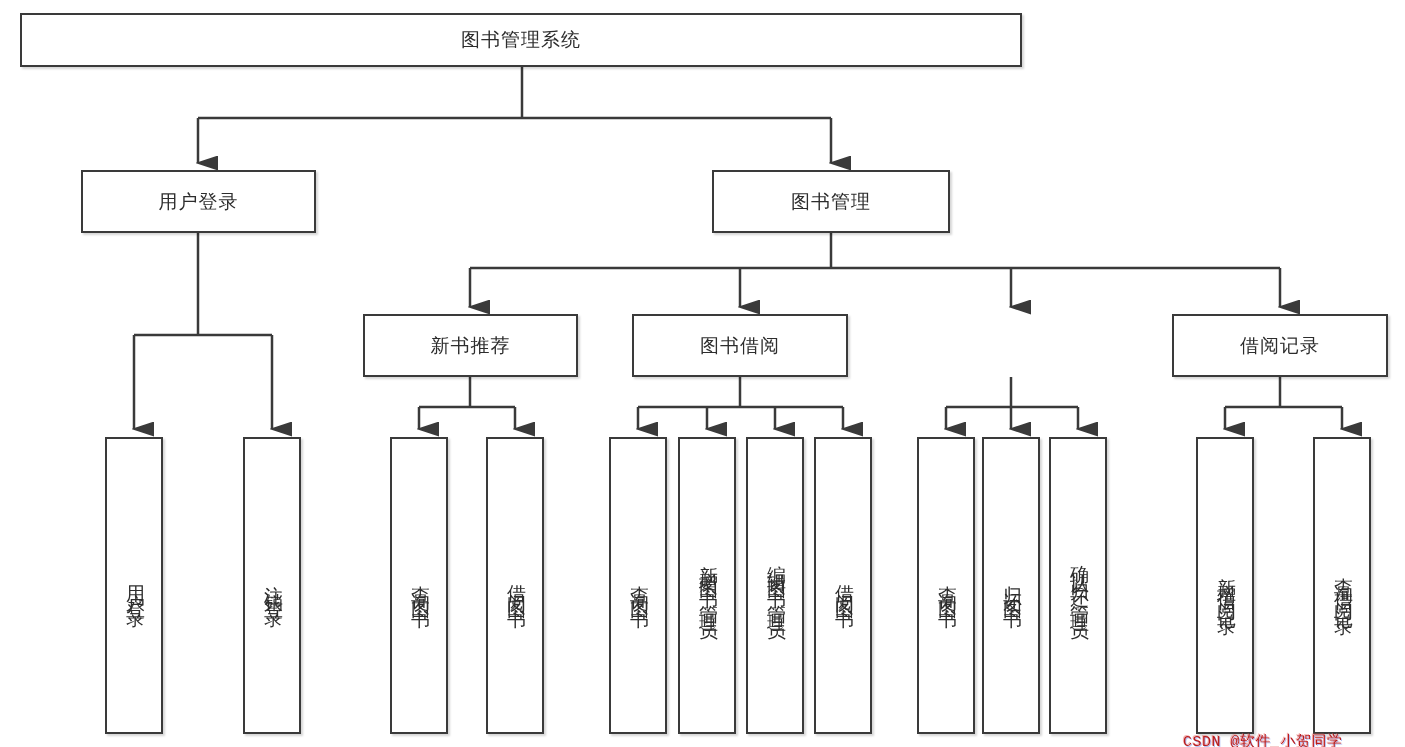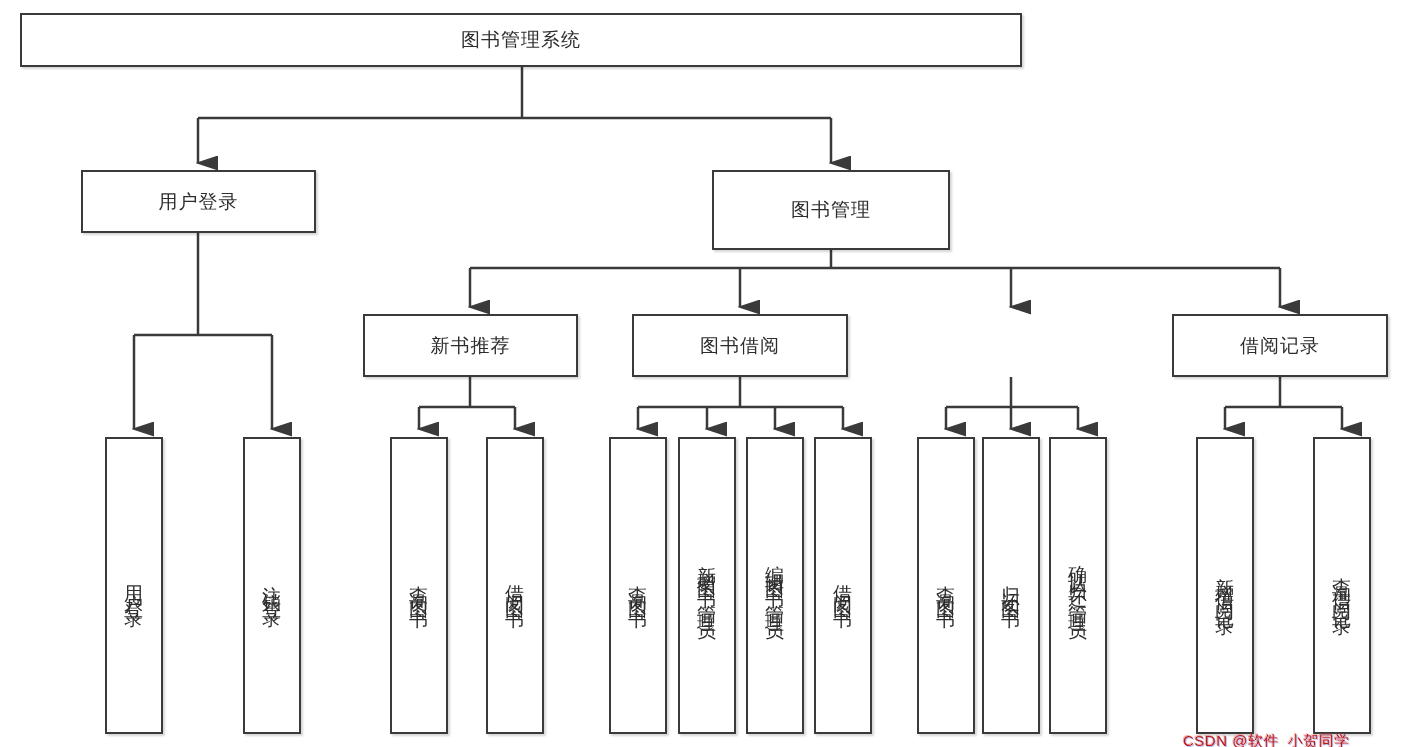--- a/index.html
+++ b/index.html
@@ -1,21 +1,21 @@
 <!DOCTYPE html>
 <html><head>
 <meta charset="utf-8">
 <style>
   html, body { margin: 0; padding: 0; background: #ffffff; }
   .canvas {
     position: relative;
     width: 1405px;
     height: 747px;
     background: #ffffff;
-    font-family: Liberation Sans, sans-serif;
+    font-family: Liberation Mono, monospace;
     overflow: hidden;
   }
   svg.wires {
     position: absolute;
     left: 0; top: 0;
     width: 1405px; height: 747px;
   }
   .box {
     position: absolute;
     box-sizing: border-box;
@@ -48,21 +48,21 @@
   }
   .leaf .vtext {
     writing-mode: vertical-rl;
     text-orientation: mixed;
     letter-spacing: 8px;
     line-height: 1;
   }
   
   .b-root            { left: 20px;   top: 13px;  width: 1002px; height: 54px; }
   .b-user-login      { left: 81px;   top: 170px; width: 235px;  height: 63px; }
-  .b-book-mgmt       { left: 712px;  top: 170px; width: 238px;  height: 80px; }
+  .b-book-mgmt       { left: 712px;  top: 170px; width: 238px;  height: 63px; }
   .b-new-books       { left: 363px;  top: 314px; width: 215px;  height: 63px; }
   .b-book-borrow     { left: 632px;  top: 314px; width: 216px;  height: 63px; }
   .b-current-borrow  { left: 904px;  top: 314px; width: 214px;  height: 63px; }
   .b-borrow-records  { left: 1172px; top: 314px; width: 216px;  height: 63px; }
   
   .l-1  { left: 105px; }
   .l-2  { left: 243px; }
   .l-3  { left: 390px; }
   .l-4  { left: 486px; }
   .l-5  { left: 609px; }

